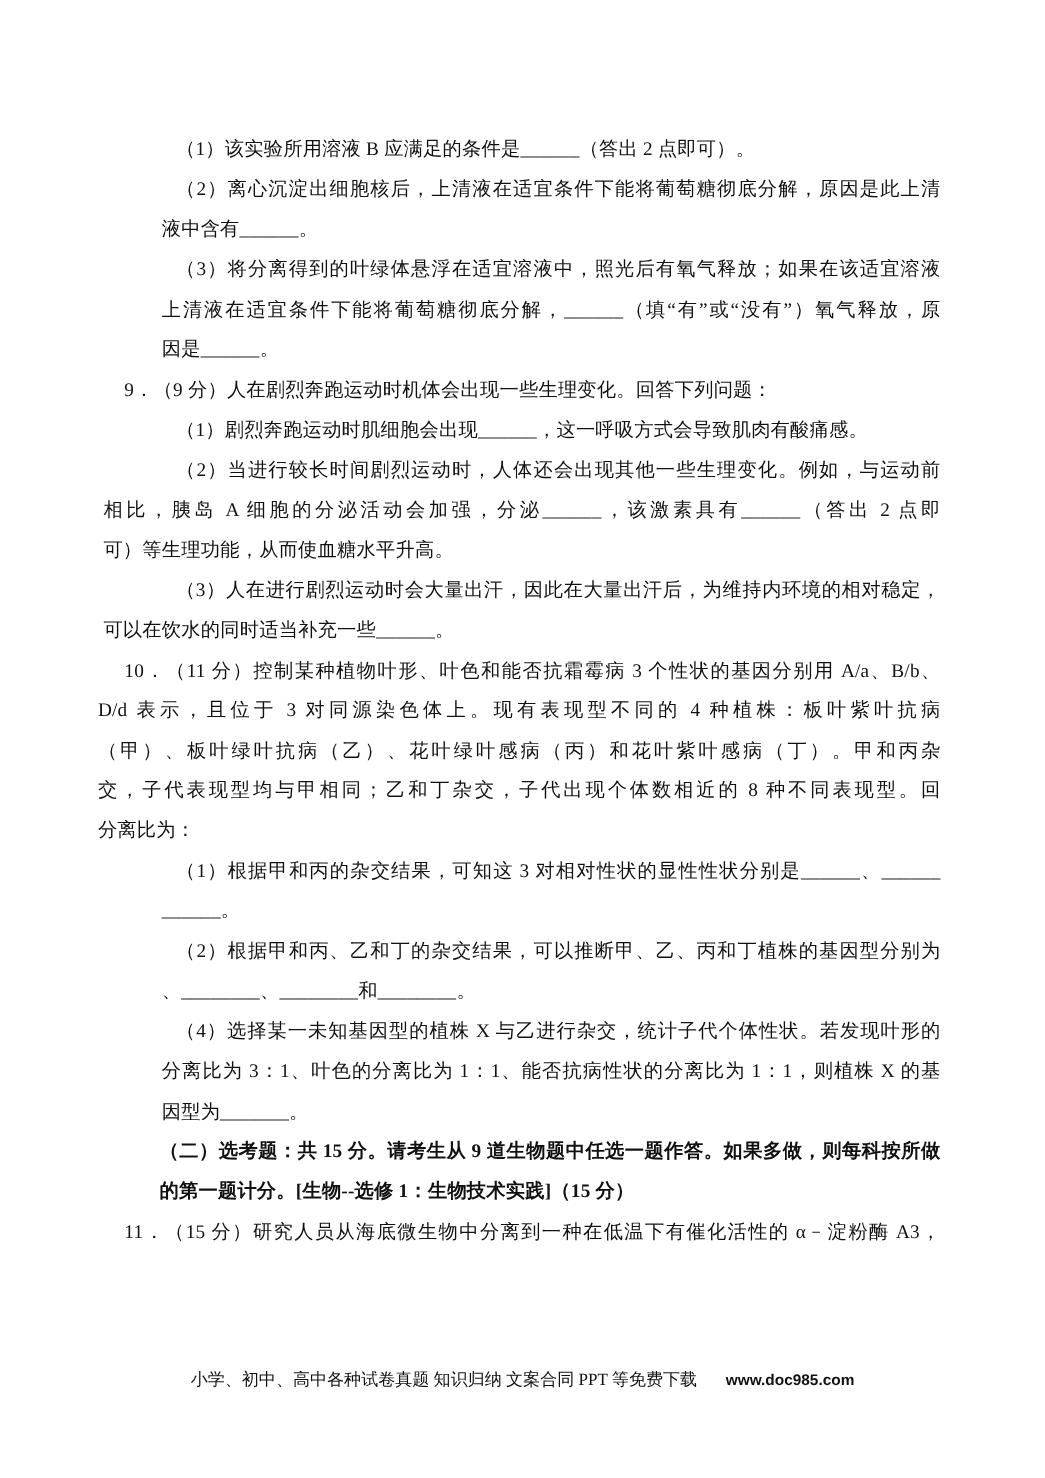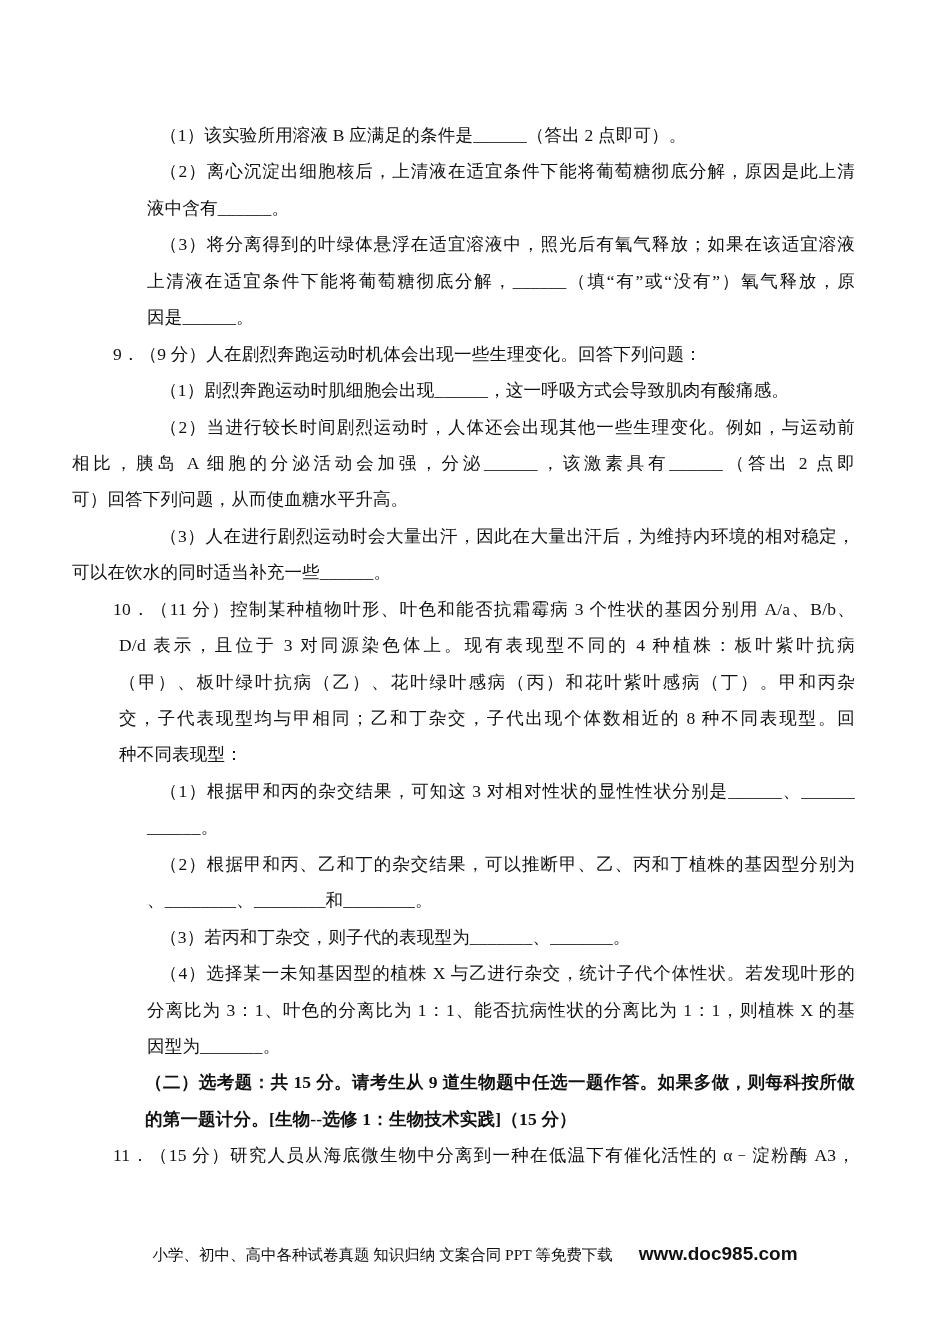--- a/index.html
+++ b/index.html
@@ -25,71 +25,70 @@
     white-space: nowrap;
     letter-spacing: 0.2px;
   }
   
   .full {
     white-space: normal;
     text-align: justify;
     text-align-last: justify;
   }
   .qnum  { margin-left: 113px; }  
-  .qcont { margin-left: 119px; }  
+  .qcont { margin-left: 89px; }  
   .sf    { margin-left: 160px; }  
   .sc    { margin-left: 147px; }  
-  .sc9   { margin-left: 72px; }  
+  .sc9   { margin-left: 94px; }  
   .sect  { margin-left: 145px; font-weight: bold; }
   .footer {
     position: absolute;
     top: 1244px; left: 0;
     width: 950px;
     text-align: center;
     font-size: 15.5px;
     line-height: 20px;
     color: #111111;
   }
   .footer .site {
     font-family: "Liberation Sans", "DejaVu Sans", sans-serif;
     font-weight: 600;
     margin-left: 26px;
-    font-size: 19px;
+    font-size: 14px;
   }
 </style>
 </head>
 <body>
 
 <div class="page">
 
   <div class="ln sf">（1）该实验所用溶液 B 应满足的条件是______（答出 2 点即可）。</div>
   <div class="ln sf full">（2）离心沉淀出细胞核后，上清液在适宜条件下能将葡萄糖彻底分解，原因是此上清</div>
   <div class="ln sc">液中含有______。</div>
   <div class="ln sf full">（3）将分离得到的叶绿体悬浮在适宜溶液中，照光后有氧气释放；如果在该适宜溶液</div>
   <div class="ln sc full">上清液在适宜条件下能将葡萄糖彻底分解，______（填“有”或“没有”）氧气释放，原</div>
   <div class="ln sc">因是______。</div>
 
   <div class="ln qnum">9．（9 分）人在剧烈奔跑运动时机体会出现一些生理变化。回答下列问题：</div>
   <div class="ln sf">（1）剧烈奔跑运动时肌细胞会出现______，这一呼吸方式会导致肌肉有酸痛感。</div>
   <div class="ln sf full">（2）当进行较长时间剧烈运动时，人体还会出现其他一些生理变化。例如，与运动前</div>
   <div class="ln sc9 full">相比，胰岛 A 细胞的分泌活动会加强，分泌______，该激素具有______（答出 2 点即</div>
-  <div class="ln sc9">可）回答下列问题，从而使血糖水平升高。</div>
+  <div class="ln sc9">可）等生理功能，从而使血糖水平升高。</div>
   <div class="ln sf full">（3）人在进行剧烈运动时会大量出汗，因此在大量出汗后，为维持内环境的相对稳定，</div>
   <div class="ln sc9">可以在饮水的同时适当补充一些______。</div>
 
   <div class="ln qnum full">10．（11 分）控制某种植物叶形、叶色和能否抗霜霉病 3 个性状的基因分别用 A/a、B/b、</div>
   <div class="ln qcont full">D/d 表示，且位于 3 对同源染色体上。现有表现型不同的 4 种植株：板叶紫叶抗病</div>
   <div class="ln qcont full">（甲）、板叶绿叶抗病（乙）、花叶绿叶感病（丙）和花叶紫叶感病（丁）。甲和丙杂</div>
   <div class="ln qcont full">交，子代表现型均与甲相同；乙和丁杂交，子代出现个体数相近的 8 种不同表现型。回</div>
-  <div class="ln qcont">种不同表现型：</div>
+  <div class="ln qcont">分离比为：</div>
   <div class="ln sf full">（1）根据甲和丙的杂交结果，可知这 3 对相对性状的显性性状分别是______、______</div>
   <div class="ln sc">______。</div>
   <div class="ln sf full">（2）根据甲和丙、乙和丁的杂交结果，可以推断甲、乙、丙和丁植株的基因型分别为</div>
   <div class="ln sc">、________、________和________。</div>
-  <div class="ln sf">（3）若丙和丁杂交，则子代的表现型为_______、_______。</div>
   <div class="ln sf full">（4）选择某一未知基因型的植株 X 与乙进行杂交，统计子代个体性状。若发现叶形的</div>
   <div class="ln sc full">分离比为 3：1、叶色的分离比为 1：1、能否抗病性状的分离比为 1：1，则植株 X 的基</div>
   <div class="ln sc">因型为_______。</div>
 
   <div class="ln sect full">（二）选考题：共 15 分。请考生从 9 道生物题中任选一题作答。如果多做，则每科按所做</div>
   <div class="ln sect">的第一题计分。[生物--选修 1：生物技术实践]（15 分）</div>
 
   <div class="ln qnum full">11．（15 分）研究人员从海底微生物中分离到一种在低温下有催化活性的 α﹣淀粉酶 A3，</div>
 
   <div class="footer">

